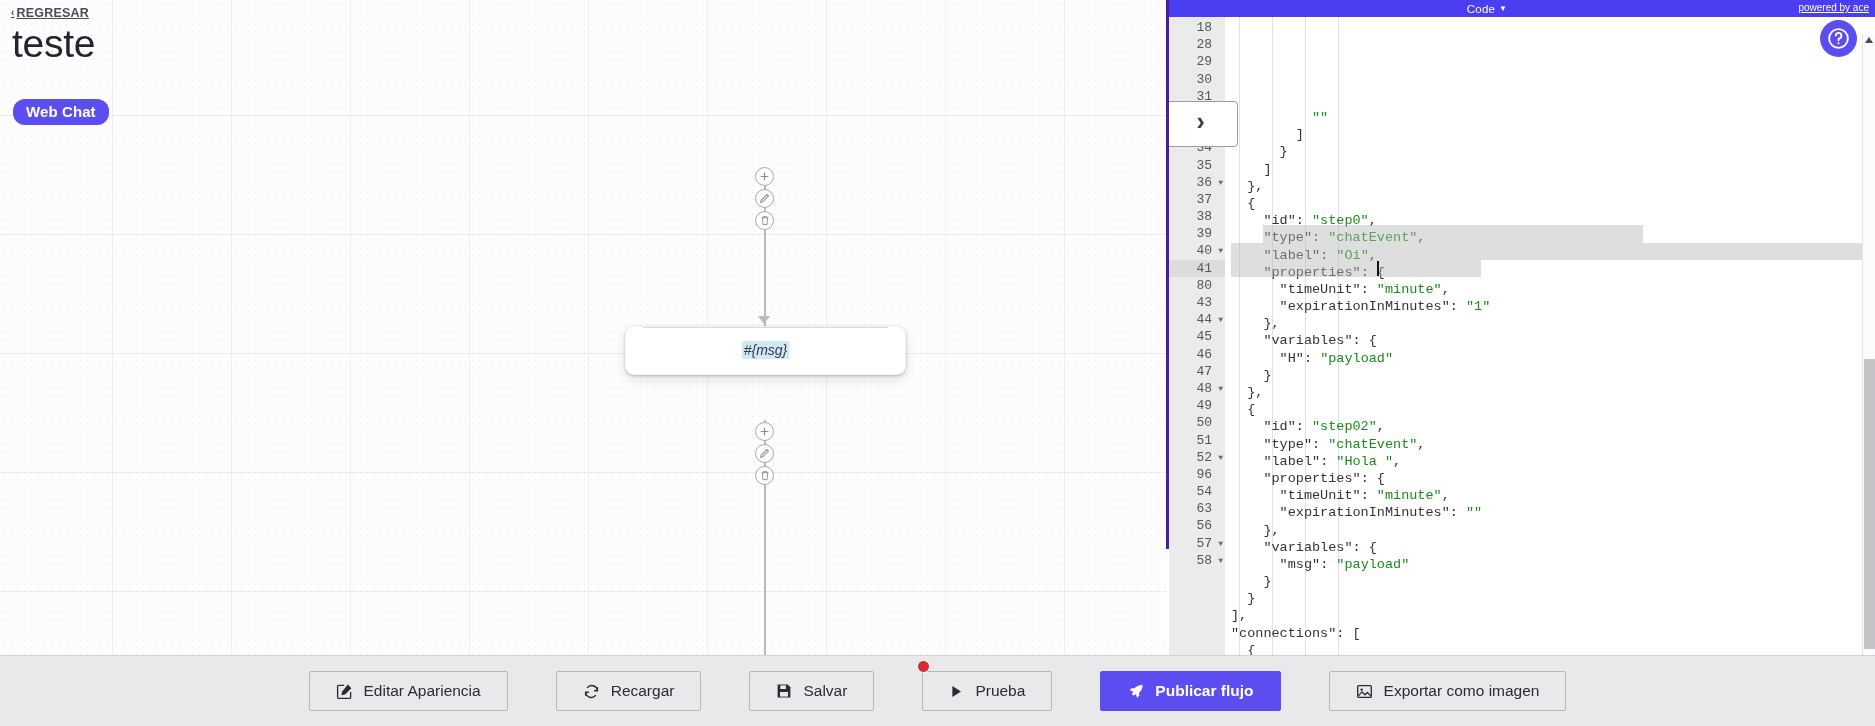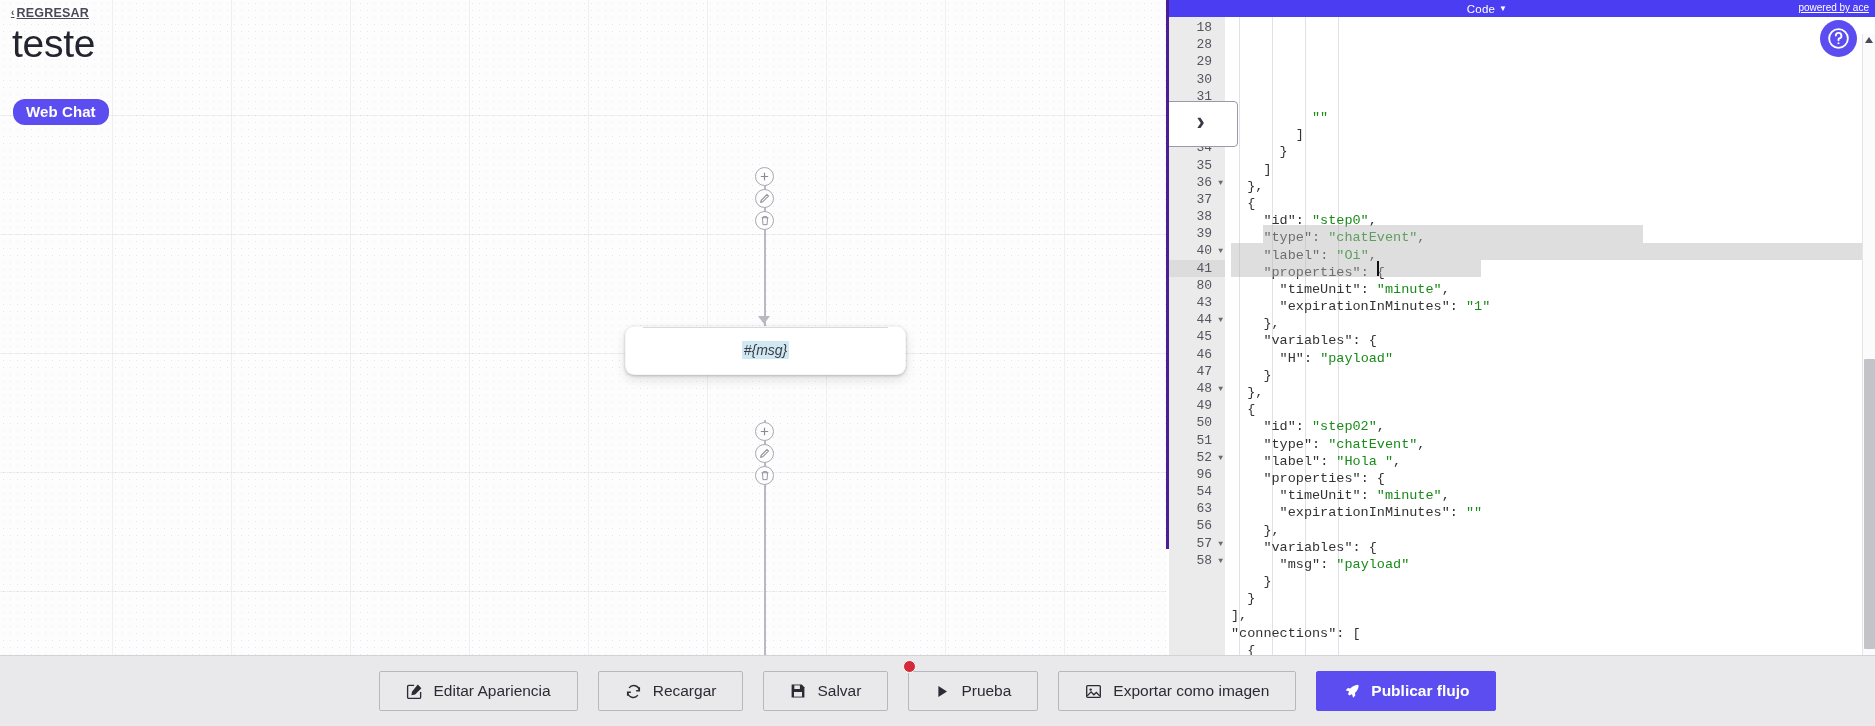--- a/index.html
+++ b/index.html
@@ -234,21 +234,21 @@
     height: 40px;
     display: flex; align-items: center; justify-content: center;
     gap: 11px;
     padding: 16px 26px;
     border: 1px solid #b7b7c0;
     background: transparent;
     color: #2b2b33;
     font-size: 15.5px;
     font-family: "Liberation Sans", sans-serif;
     cursor: pointer;
-    margin: 0 10px;
+    margin: 0 24px;
     border-radius: 2px;
     position: relative;
     white-space: nowrap;
   }
   .tb-btn.primary {
     background: #5b4df0; color: #fff;
     border-color: #5b4df0; font-weight: bold;
   }
   .tb-btn .ico { line-height: 0; display: flex; }
   .red-dot {
@@ -421,37 +421,37 @@
       </button>
       <button class="tb-btn">
         <span class="red-dot"></span>
         <span class="ico">
           <svg width="15" height="15" viewBox="0 0 16 16" fill="#2b2b33">
             <path d="M3.6 2.2l9.2 5.8-9.2 5.8z"></path>
           </svg>
         </span>
         <span>Prueba</span>
       </button>
+      <button class="tb-btn primary">
+        <span class="ico">
+          <svg width="17" height="17" viewBox="0 0 18 18" fill="#ffffff">
+            <path d="M15.8 1.9c-3.5.3-6 1.7-8 4l-2.6-.5-2.4 2.4 3.2 1 .5.5-1.3 2.4 1.6 1.6 2.4-1.3.5.5 1 3.2 2.4-2.4-.5-2.6c2.3-2 3.7-4.5 4-8z"></path>
+          </svg>
+        </span>
+        <span>Publicar flujo</span>
+      </button>
       <button class="tb-btn">
         <span class="ico">
           <svg width="17" height="17" viewBox="0 0 18 18" fill="none" stroke="#2b2b33" stroke-width="1.4">
             <rect x="1.8" y="2.8" width="14.4" height="12.4" rx="1"></rect>
             <circle cx="6" cy="7" r="1.3" fill="#2b2b33" stroke="none"></circle>
             <path d="M2.4 13.6l4-4.2 3 3 2.6-2.4 3.6 3.6"></path>
           </svg>
         </span>
         <span>Exportar como imagen</span>
-      </button>
-      <button class="tb-btn primary">
-        <span class="ico">
-          <svg width="17" height="17" viewBox="0 0 18 18" fill="#ffffff">
-            <path d="M15.8 1.9c-3.5.3-6 1.7-8 4l-2.6-.5-2.4 2.4 3.2 1 .5.5-1.3 2.4 1.6 1.6 2.4-1.3.5.5 1 3.2 2.4-2.4-.5-2.6c2.3-2 3.7-4.5 4-8z"></path>
-          </svg>
-        </span>
-        <span>Publicar flujo</span>
       </button>
     </div>
 
   <div id="help-fab">
     <svg width="25" height="25" viewBox="0 0 24 24" fill="none" stroke="#fff" stroke-width="1.8">
       <circle cx="12" cy="12" r="9"></circle>
       <path d="M9.4 9.2a2.7 2.7 0 1 1 3.3 2.7c-.5.2-.7.7-.7 1.2v.6" stroke-linecap="round"></path>
       <circle cx="12" cy="16.6" r="1" fill="#fff" stroke="none"></circle>
     </svg>
   </div>

